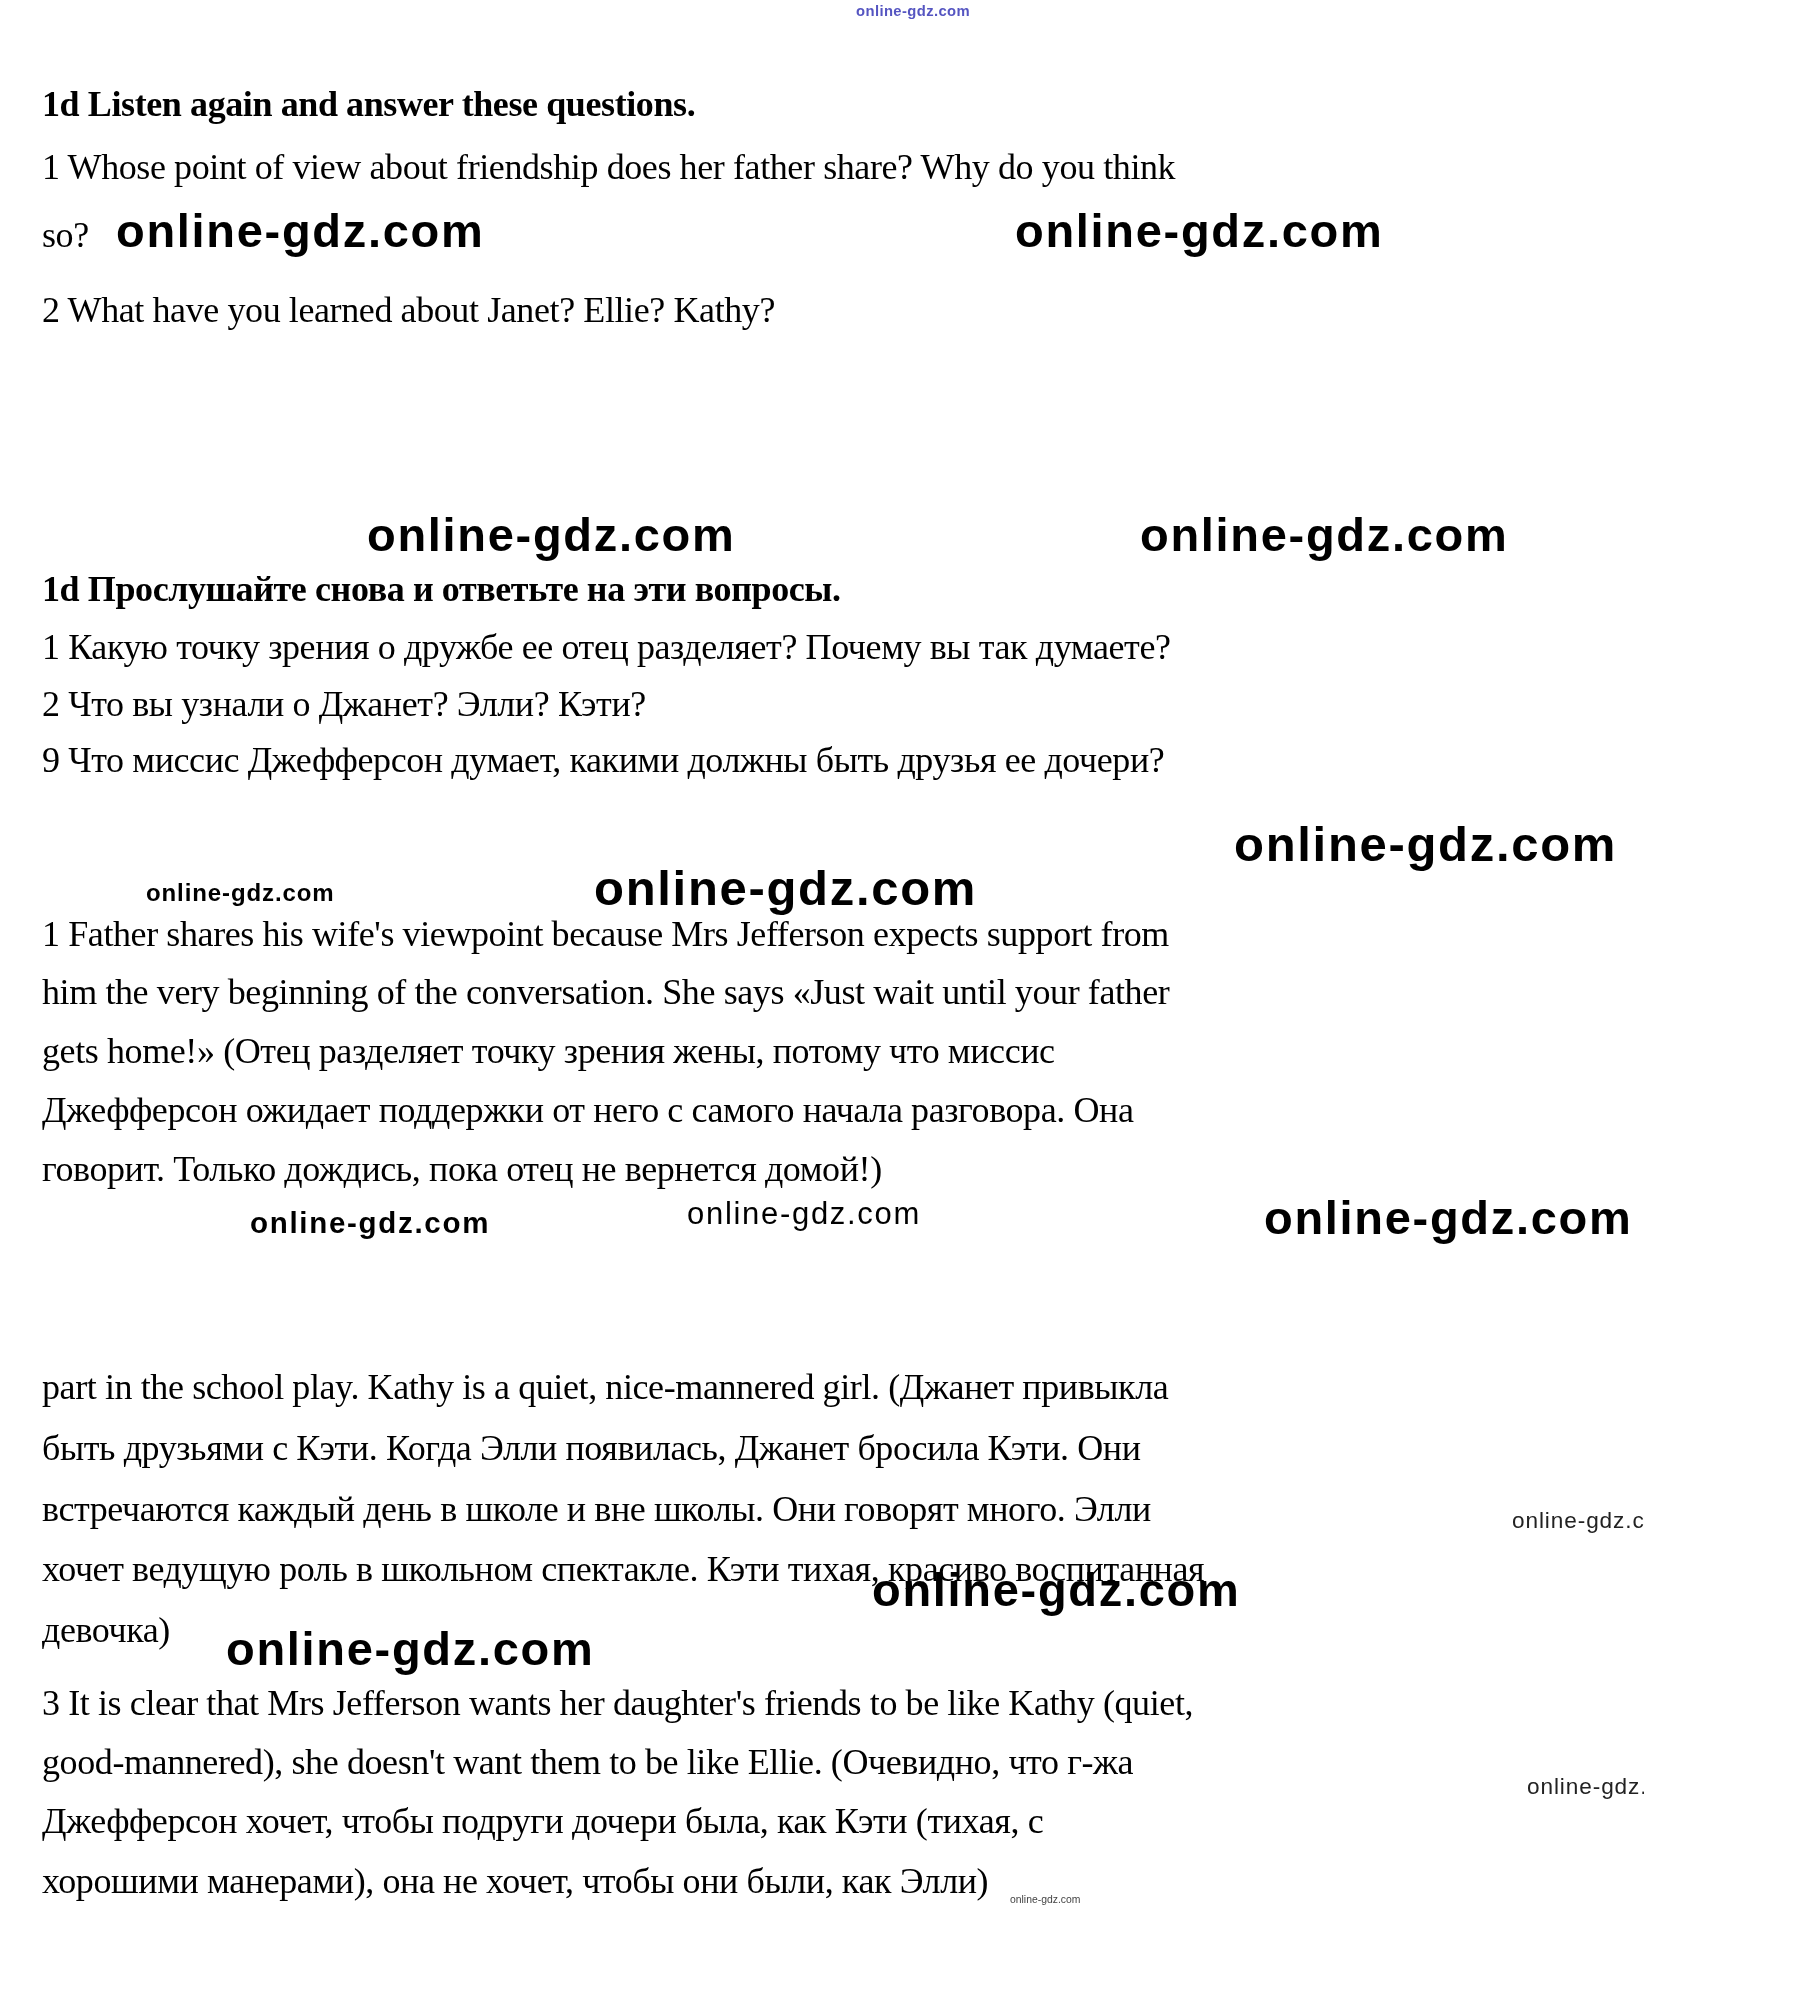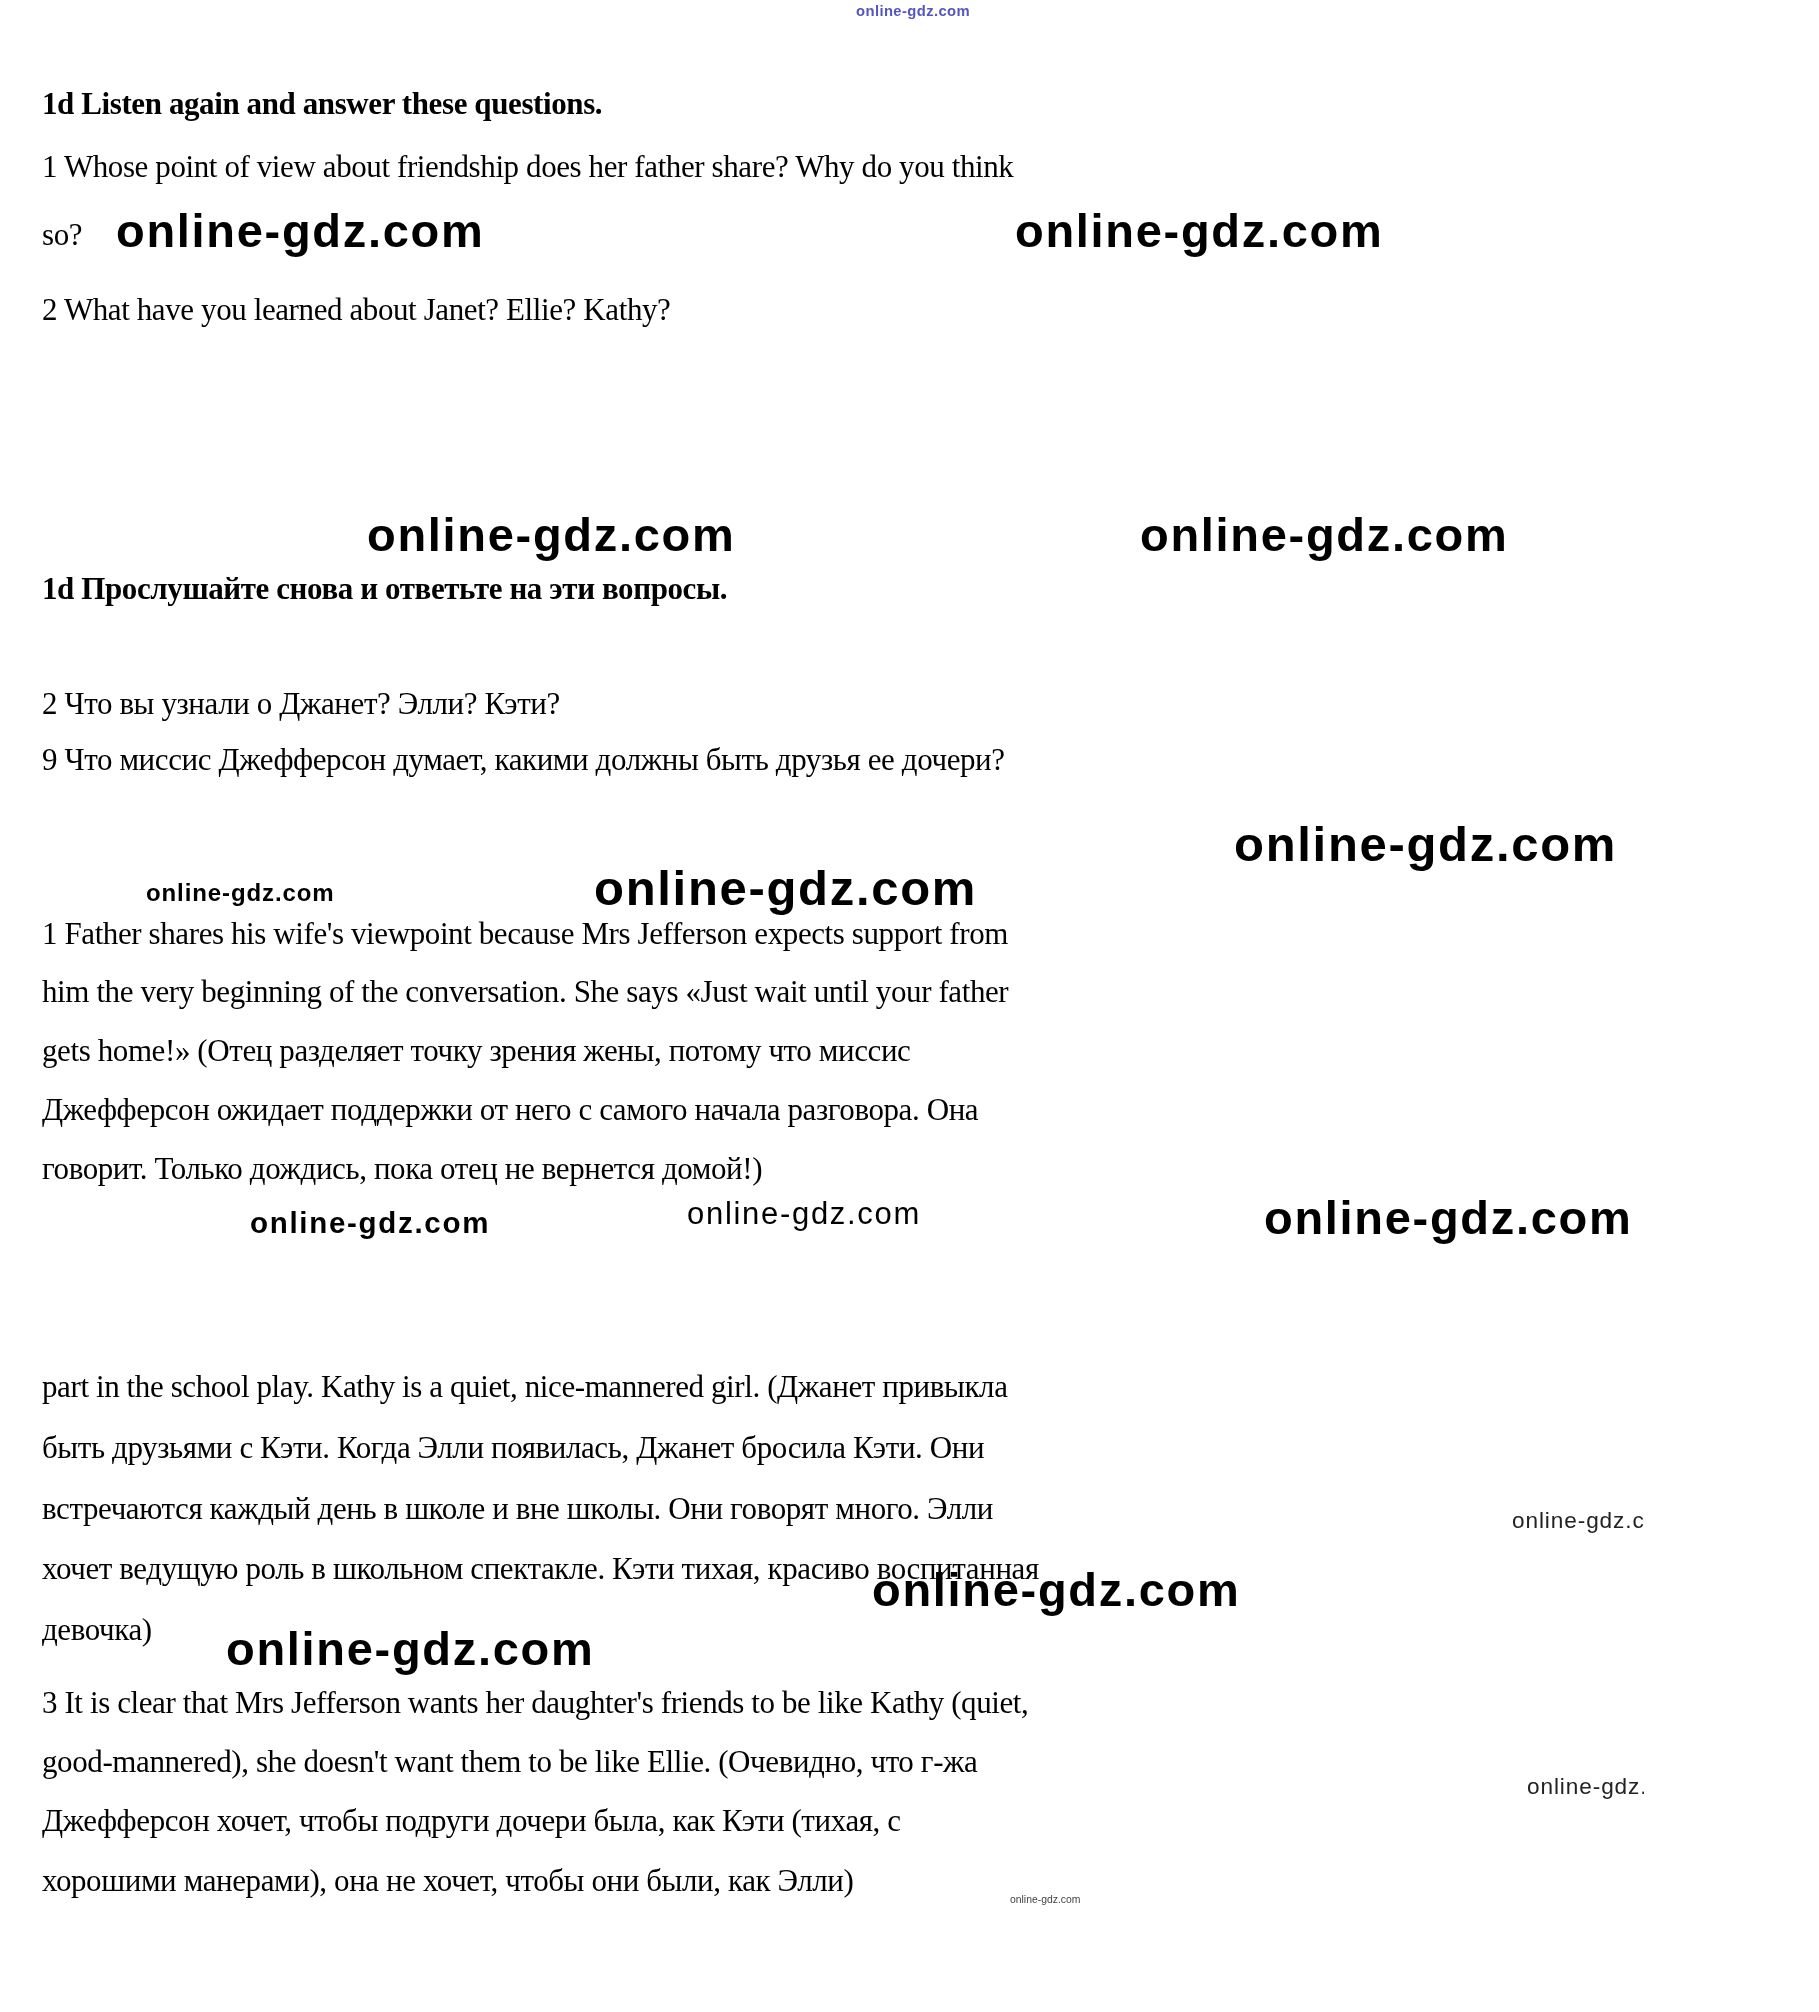--- a/index.html
+++ b/index.html
@@ -9,21 +9,21 @@
     height:2013px;
     background:#ffffff;
     overflow:hidden;
     font-family:"Liberation Serif", serif;
     color:#000;
   }
   .ln{
     position:absolute;
     left:42px;
     white-space:nowrap;
-    font-size:31px;
+    font-size:36px;
     line-height:52px;
     letter-spacing:-0.4px;
   }
   .bold{font-weight:700;}
   
   .wm{
     position:absolute;
     white-space:nowrap;
     font-family:"Liberation Sans", sans-serif;
     color:#000;
@@ -71,20 +71,21 @@
   <span class="wm wm-a2-bot">online-gdz.com</span>
   <span class="wm wm-a3-small">online-gdz.com</span>
   <span class="wm wm-bottom">online-gdz.com</span>
 
   <div class="ln bold" style="top:78px">1d Listen again and answer these questions.</div>
   <div class="ln" style="top:141px">1 Whose point of view about friendship does her father share? Why do you think</div>
   <div class="ln" style="top:209px">so?</div>
   <div class="ln" style="top:284px">2 What have you learned about Janet? Ellie? Kathy?</div>
 
   <div class="ln bold" style="top:563px">1d Прослушайте снова и ответьте на эти вопросы.</div>
+  <div class="ln" style="top:621px">1 Какую точку зрения о дружбе ее отец разделяет? Почему вы так думаете?</div>
   <div class="ln" style="top:678px">2 Что вы узнали о Джанет? Элли? Кэти?</div>
   <div class="ln" style="top:734px">9 Что миссис Джефферсон думает, какими должны быть друзья ее дочери?</div>
 
   <div class="ln" style="top:908px">1 Father shares his wife's viewpoint because Mrs Jefferson expects support from</div>
   <div class="ln" style="top:966px">him the very beginning of the conversation. She says «Just wait until your father</div>
   <div class="ln" style="top:1025px">gets home!» (Отец разделяет точку зрения жены, потому что миссис</div>
   <div class="ln" style="top:1084px">Джефферсон ожидает поддержки от него с самого начала разговора. Она</div>
   <div class="ln" style="top:1143px">говорит. Только дождись, пока отец не вернется домой!)</div>
 
   <div class="ln" style="top:1361px">part in the school play. Kathy is a quiet, nice-mannered girl. (Джанет привыкла</div>

